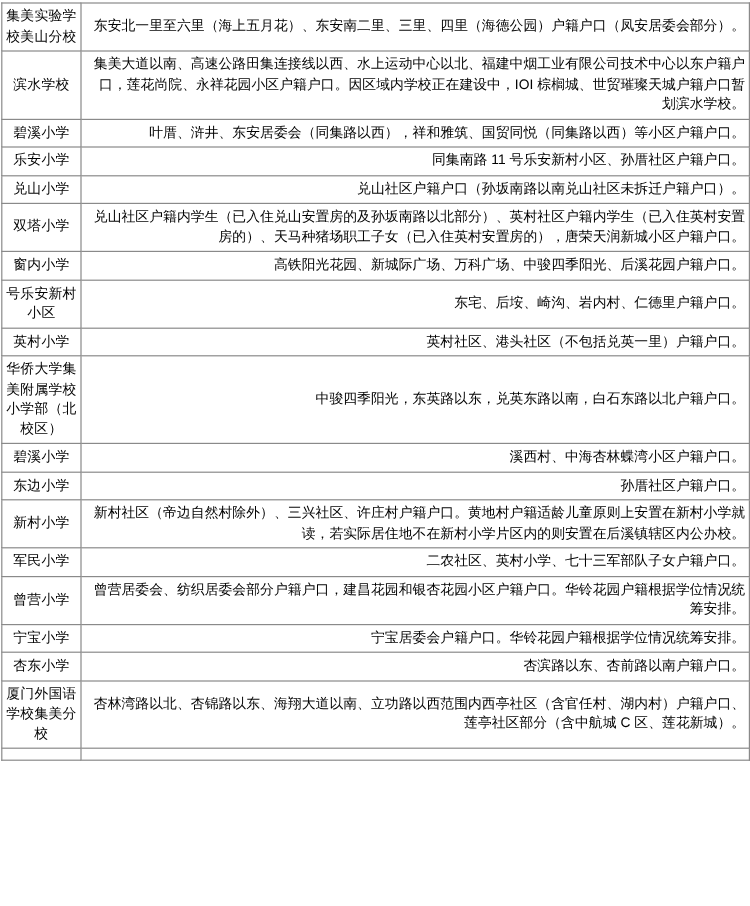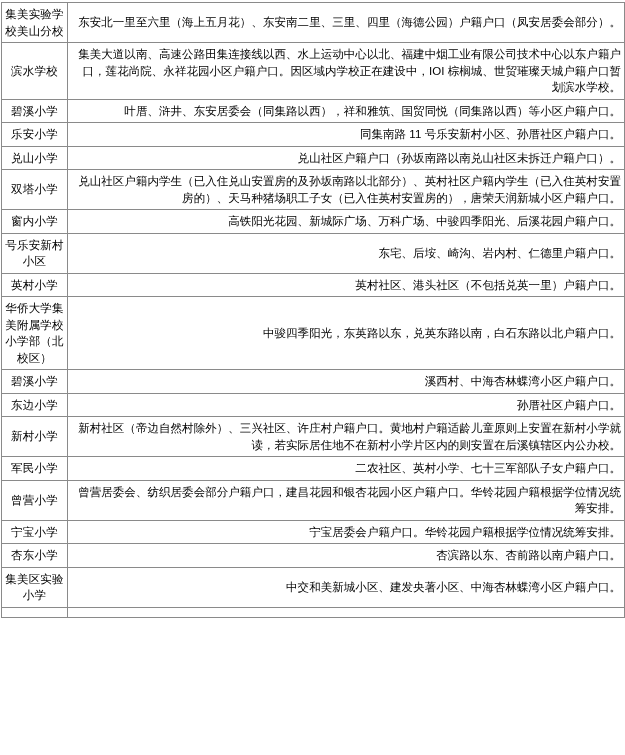--- a/index.html
+++ b/index.html
@@ -123,21 +123,21 @@
       </tr>
       <tr>
         <td class="school-name">宁宝小学</td>
         <td class="zone-desc">宁宝居委会户籍户口。华铃花园户籍根据学位情况统筹安排。</td>
       </tr>
       <tr>
         <td class="school-name">杏东小学</td>
         <td class="zone-desc">杏滨路以东、杏前路以南户籍户口。</td>
       </tr>
       <tr>
-        <td class="school-name">集美区实验小学</td>
-        <td class="zone-desc">中交和美新城小区、建发央著小区、中海杏林蝶湾小区户籍户口。</td>
+        <td class="school-name">厦门外国语学校集美分校</td>
+        <td class="zone-desc">杏林湾路以北、杏锦路以东、海翔大道以南、立功路以西范围内西亭社区（含官任村、湖内村）户籍户口、莲亭社区部分（含中航城 C 区、莲花新城）。</td>
       </tr>
       <tr class="last-partial">
         <td></td>
         <td></td>
       </tr>
     </tbody>
 </table>
 
 </body></html>

